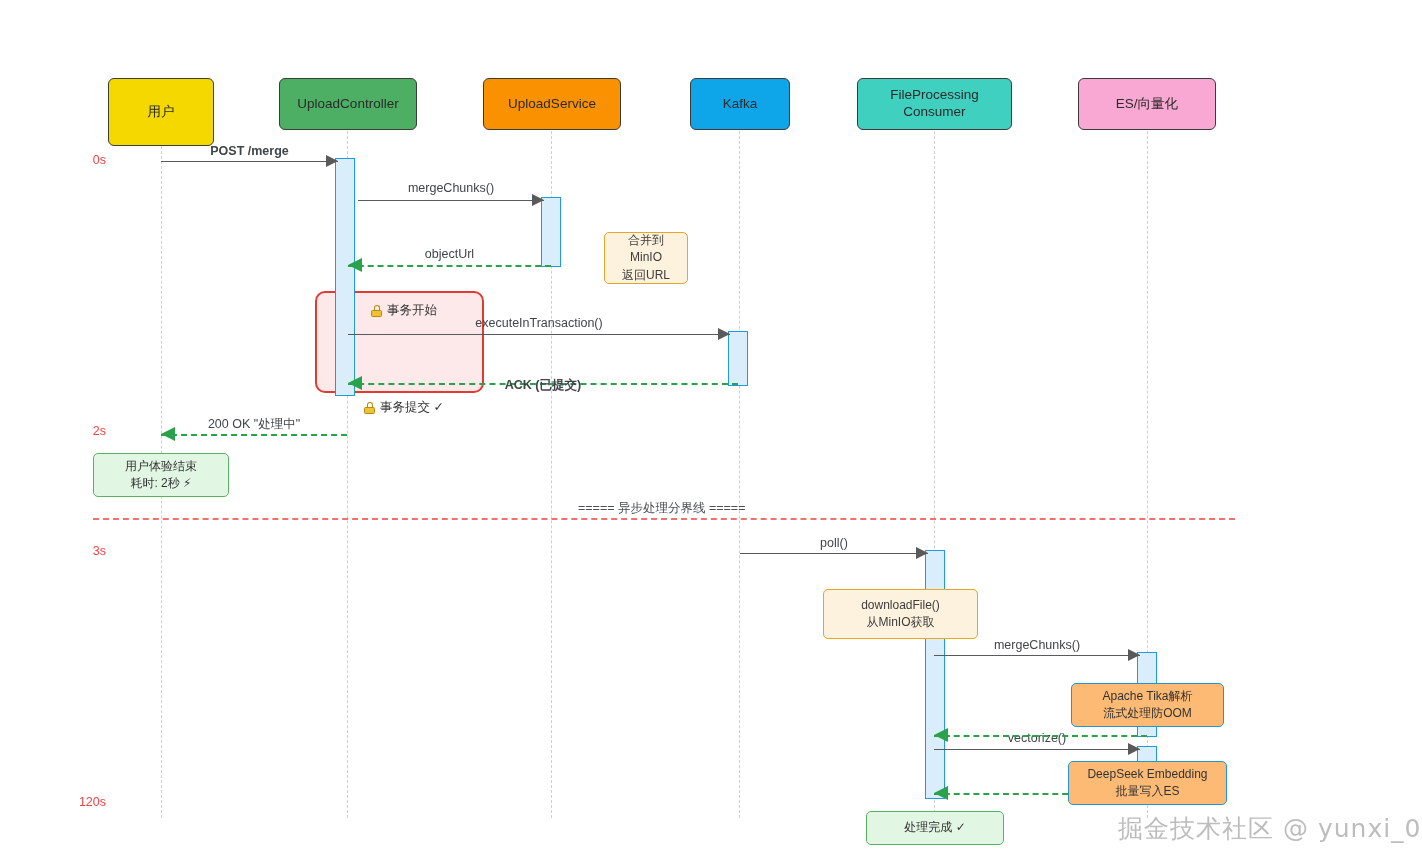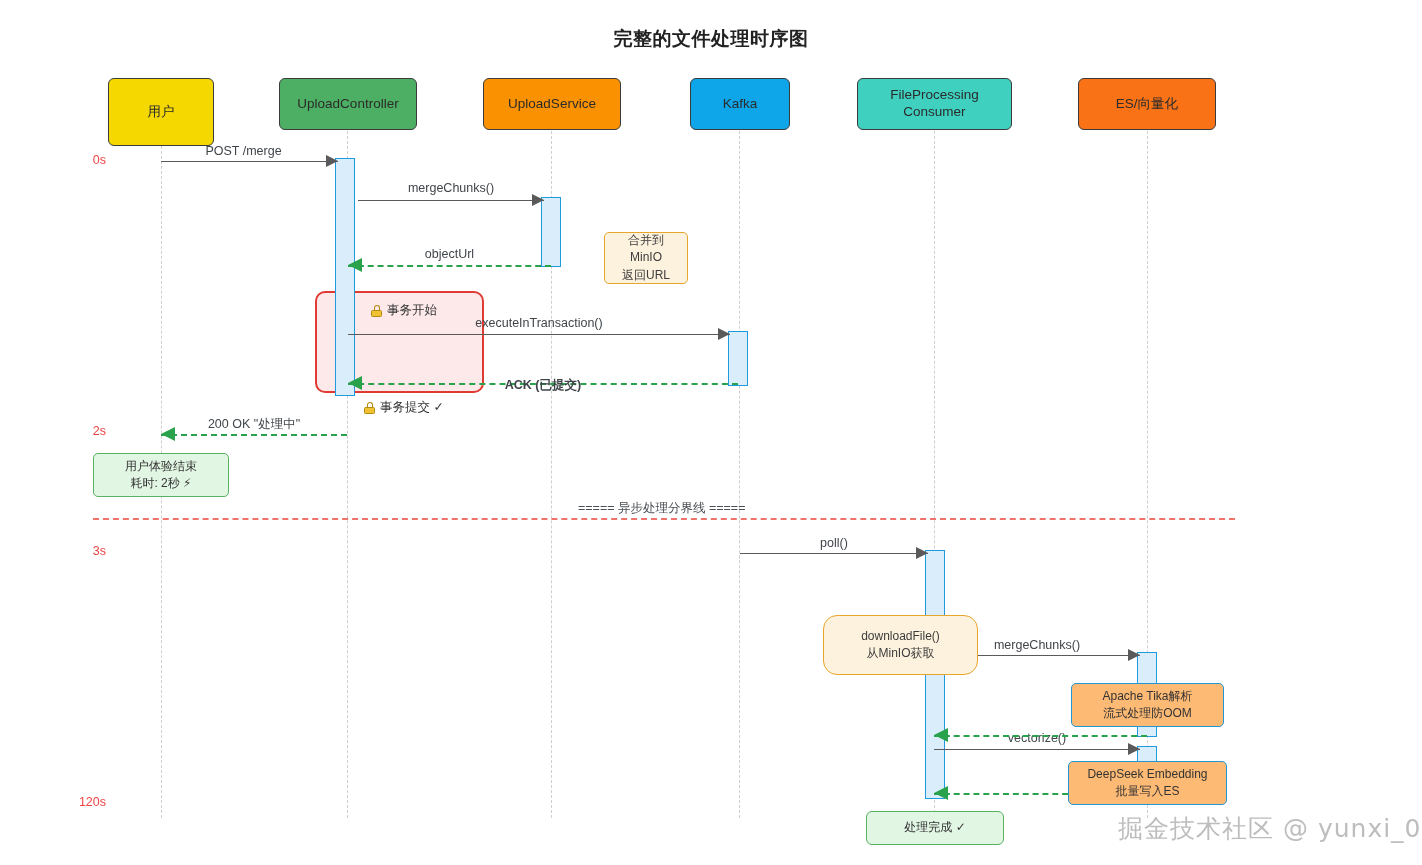--- a/index.html
+++ b/index.html
@@ -187,21 +187,20 @@
     white-space: nowrap;
     letter-spacing: 1px;
     font-family: "DejaVu Sans", sans-serif;
   }
 </style>
 </head>
 <body>
 
 <div id="diagram-root">
 
-  <div class="title">完整的文件处理时序图</div>
 
   <div id="lifelines-layer">
       <div class="lifeline" style="left: 161px; top: 131px; height: 687px;"></div>
       <div class="lifeline" style="left: 347px; top: 131px; height: 687px;"></div>
       <div class="lifeline" style="left: 551px; top: 131px; height: 687px;"></div>
       <div class="lifeline" style="left: 739px; top: 131px; height: 687px;"></div>
       <div class="lifeline" style="left: 934px; top: 131px; height: 687px;"></div>
       <div class="lifeline" style="left: 1147px; top: 131px; height: 687px;"></div>
     </div>
   <div id="divider-layer">
@@ -229,21 +228,21 @@
       <div class="activation" style="left: 335px; top: 158px; width: 20px; height: 238px;"></div>
       <div class="activation" style="left: 541px; top: 197px; width: 20px; height: 70px;"></div>
       <div class="activation" style="left: 728px; top: 331px; width: 20px; height: 55px;"></div>
       <div class="activation" style="left: 925px; top: 550px; width: 20px; height: 249px;"></div>
       <div class="activation" style="left: 1137px; top: 652px; width: 20px; height: 85px;"></div>
       <div class="activation" style="left: 1137px; top: 746px; width: 20px; height: 49px;"></div>
     </div>
   <div id="messages-layer">
       <div class="msg-line" style="left: 161px; top: 161px; width: 177px;"></div>
       <div class="arrow-head arrow-right" style="left: 326px; top: 155px;"></div>
-      <div class="msg-label" style="left: 155px; top: 144px; width: 177px;">POST /merge</div>
+      <div class="msg-label" style="left: 161px; top: 144px; width: 177px; font-weight: bold;">POST /merge</div>
       <div class="msg-line" style="left: 358px; top: 200px; width: 186px;"></div>
       <div class="arrow-head arrow-right" style="left: 532px; top: 194px;"></div>
       <div class="msg-label" style="left: 358px; top: 181px; width: 186px;">mergeChunks()</div>
       <div class="msg-line dashed" style="left: 348px; top: 265px; width: 203px;"></div>
       <div class="arrow-head arrow-left" style="left: 348px; top: 258px;"></div>
       <div class="msg-label" style="left: 348px; top: 247px; width: 203px;">objectUrl</div>
       <div class="msg-line" style="left: 348px; top: 334px; width: 382px;"></div>
       <div class="arrow-head arrow-right" style="left: 718px; top: 328px;"></div>
       <div class="msg-label" style="left: 348px; top: 316px; width: 382px;">executeInTransaction()</div>
       <div class="msg-line dashed" style="left: 348px; top: 383px; width: 390px;"></div>
@@ -268,33 +267,33 @@
     </div>
   <div id="notes-layer">
       <div class="note note-orange" style="left: 604px; top: 232px; width: 84px; height: 52px;">
         <div>合并到MinIO</div>
         <div>返回URL</div>
       </div>
       <div class="note note-green" style="left: 93px; top: 453px; width: 136px; height: 44px;">
         <div>用户体验结束</div>
         <div>耗时: 2秒 ⚡</div>
       </div>
-      <div class="note note-orange" style="left: 823px; top: 615px; width: 155px; height: 60px; border-radius: 14px;">
+      <div class="note note-orange" style="left: 823px; top: 589px; width: 155px; height: 50px;">
         <div>downloadFile()</div>
         <div>从MinIO获取</div>
       </div>
       <div class="note note-blue" style="left: 1071px; top: 683px; width: 153px; height: 44px;">
         <div>Apache Tika解析</div>
         <div>流式处理防OOM</div>
       </div>
       <div class="note note-blue" style="left: 1068px; top: 761px; width: 159px; height: 44px;">
         <div>DeepSeek Embedding</div>
         <div>批量写入ES</div>
       </div>
-      <div class="note note-green" style="left: 866px; top: 811px; width: 138px; height: 34px; border-radius: 6px;">
+      <div class="note note-green" style="left: 866px; top: 811px; width: 138px; height: 34px;">
         <div>处理完成 ✓</div>
       </div>
     </div>
   <div id="participants-layer">
       <div class="participant" style="left: 108px; top: 78px; width: 106px; height: 68px; background: rgb(245, 216, 0);">
         <div>
           <div>用户</div>
         </div>
       </div>
       <div class="participant" style="left: 279px; top: 78px; width: 138px; height: 52px; background: rgb(76, 175, 99);">
@@ -311,21 +310,21 @@
         <div>
           <div>Kafka</div>
         </div>
       </div>
       <div class="participant" style="left: 857px; top: 78px; width: 155px; height: 52px; background: rgb(63, 208, 192);">
         <div>
           <div>FileProcessing</div>
           <div>Consumer</div>
         </div>
       </div>
-      <div class="participant" style="left: 1078px; top: 78px; width: 138px; height: 52px; background: #f97316;">
+      <div class="participant" style="left: 1078px; top: 78px; width: 138px; height: 52px; background: #f9a8d4;">
         <div>
           <div>ES/向量化</div>
         </div>
       </div>
     </div>
   <div id="times-layer">
       <div class="time-label" style="left: 66px; top: 153px; width: 40px;">0s</div>
       <div class="time-label" style="left: 66px; top: 424px; width: 40px;">2s</div>
       <div class="time-label" style="left: 66px; top: 544px; width: 40px;">3s</div>
       <div class="time-label" style="left: 66px; top: 795px; width: 40px;">120s</div>

